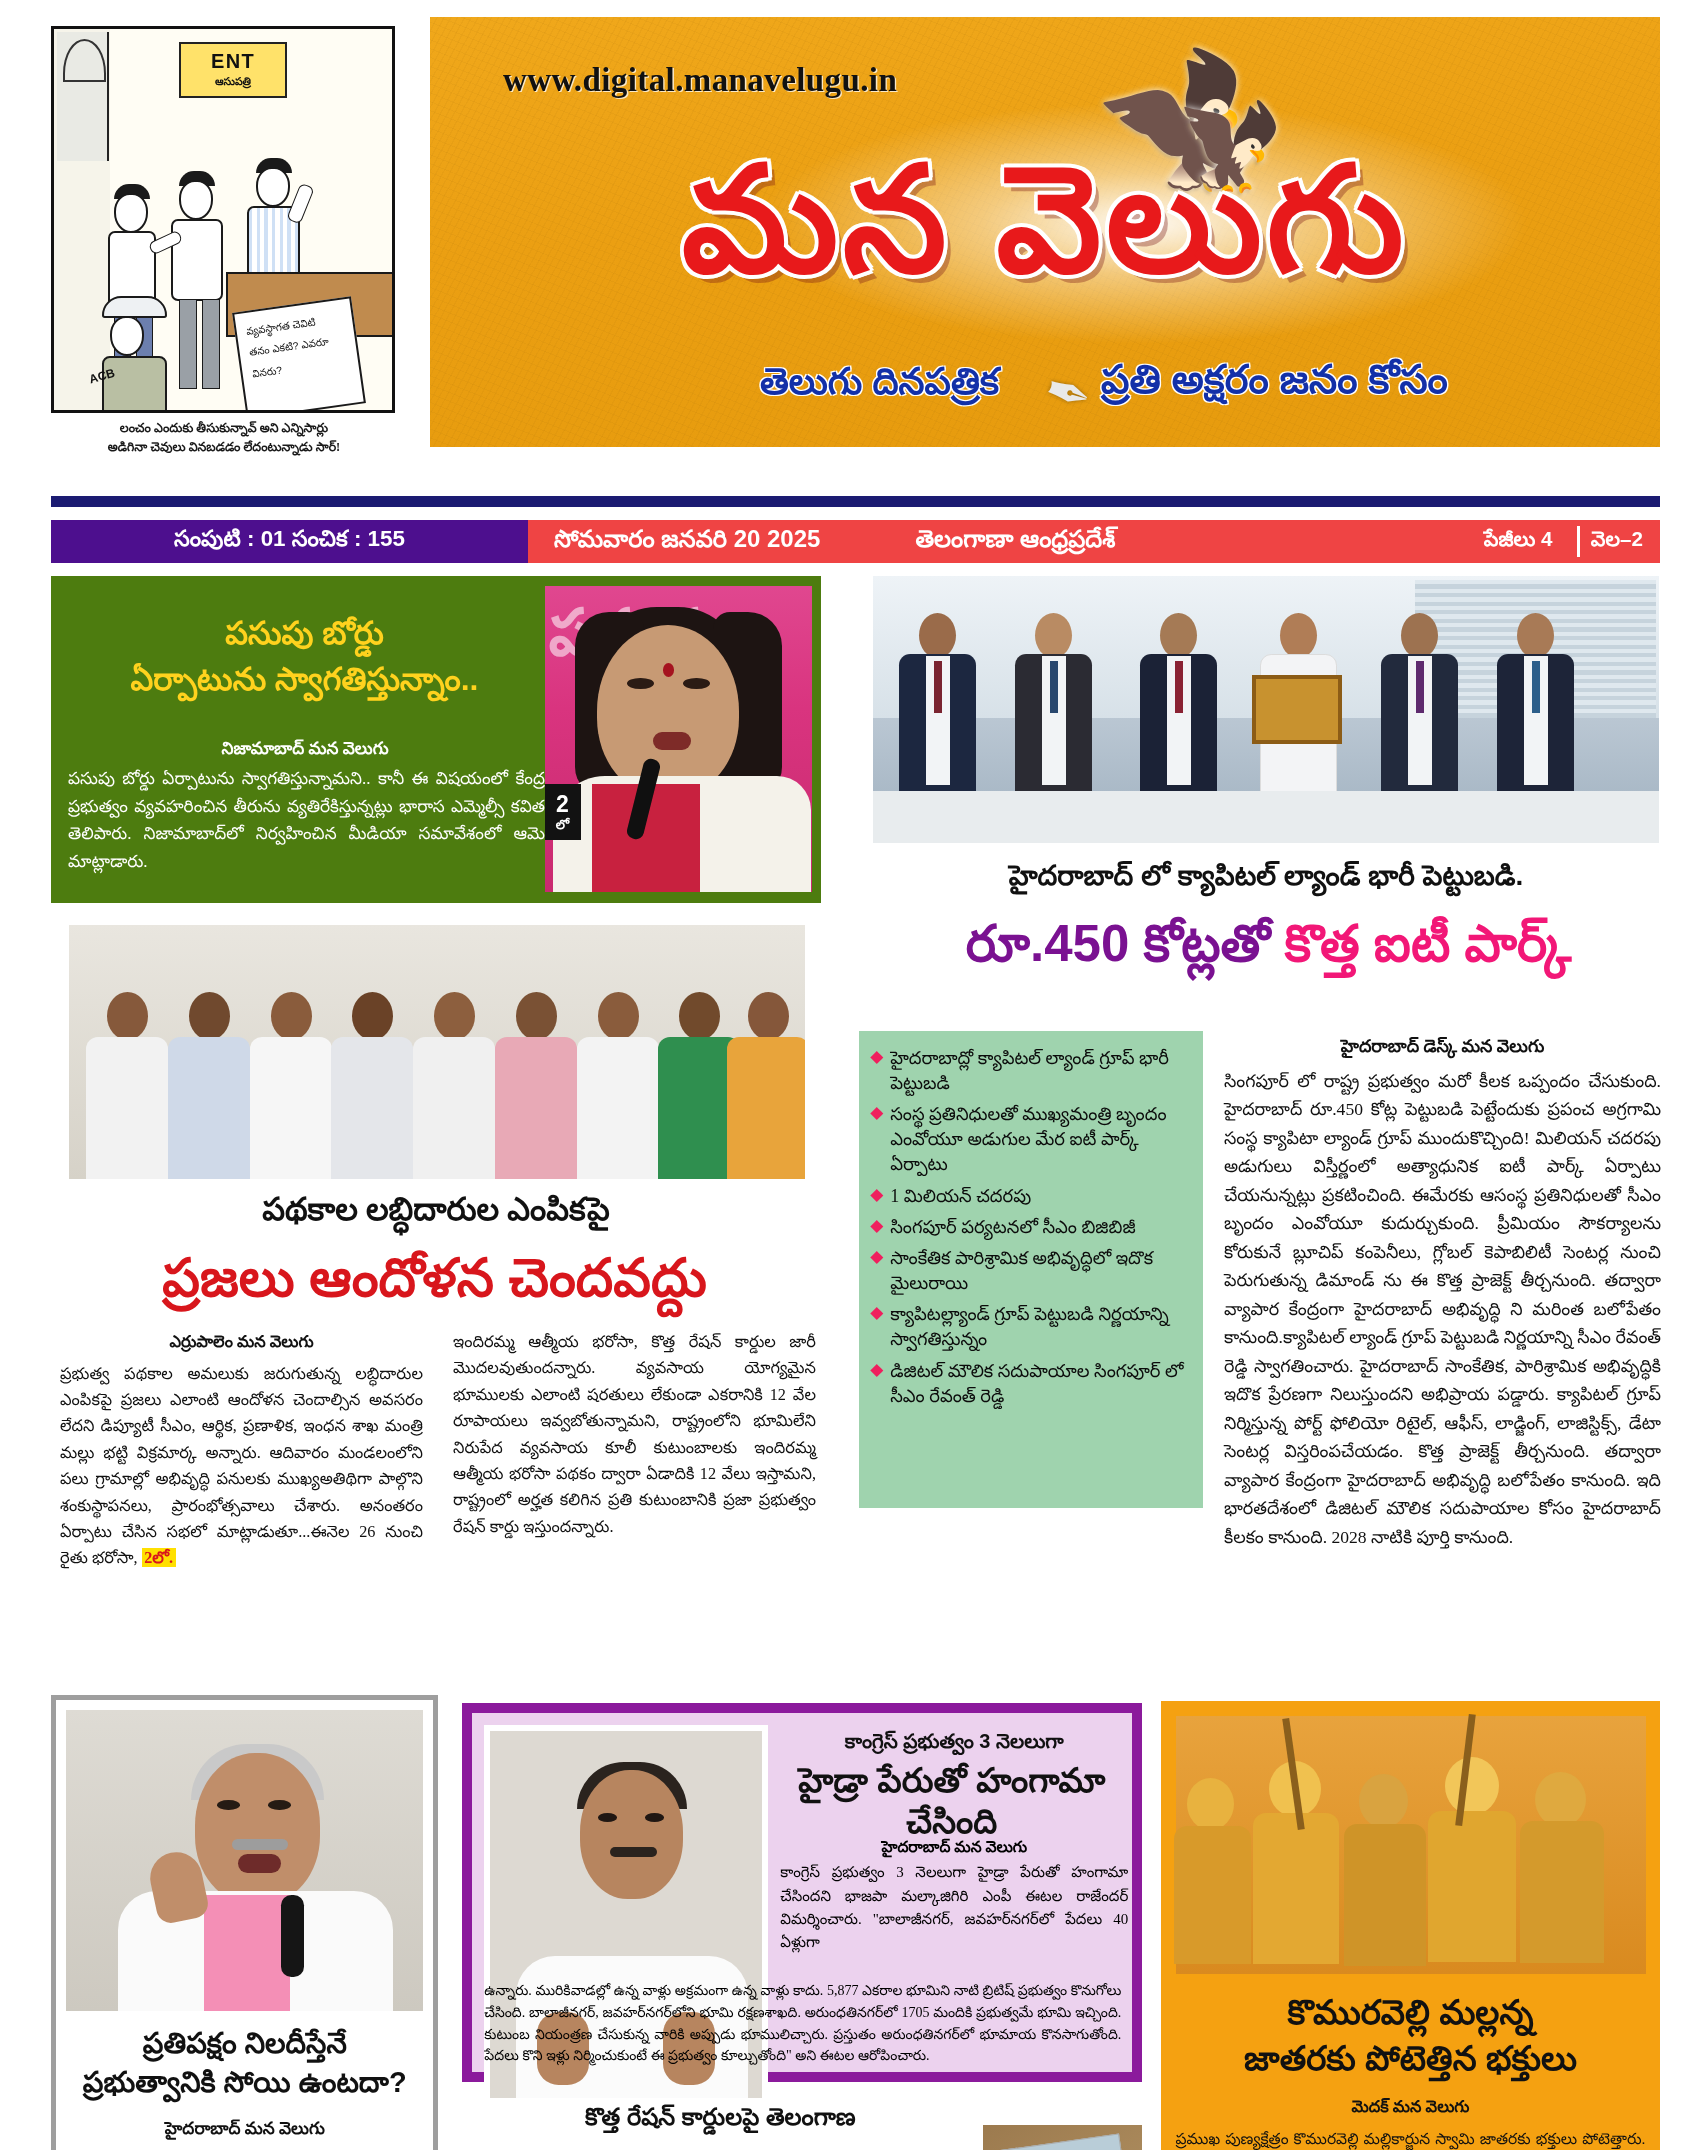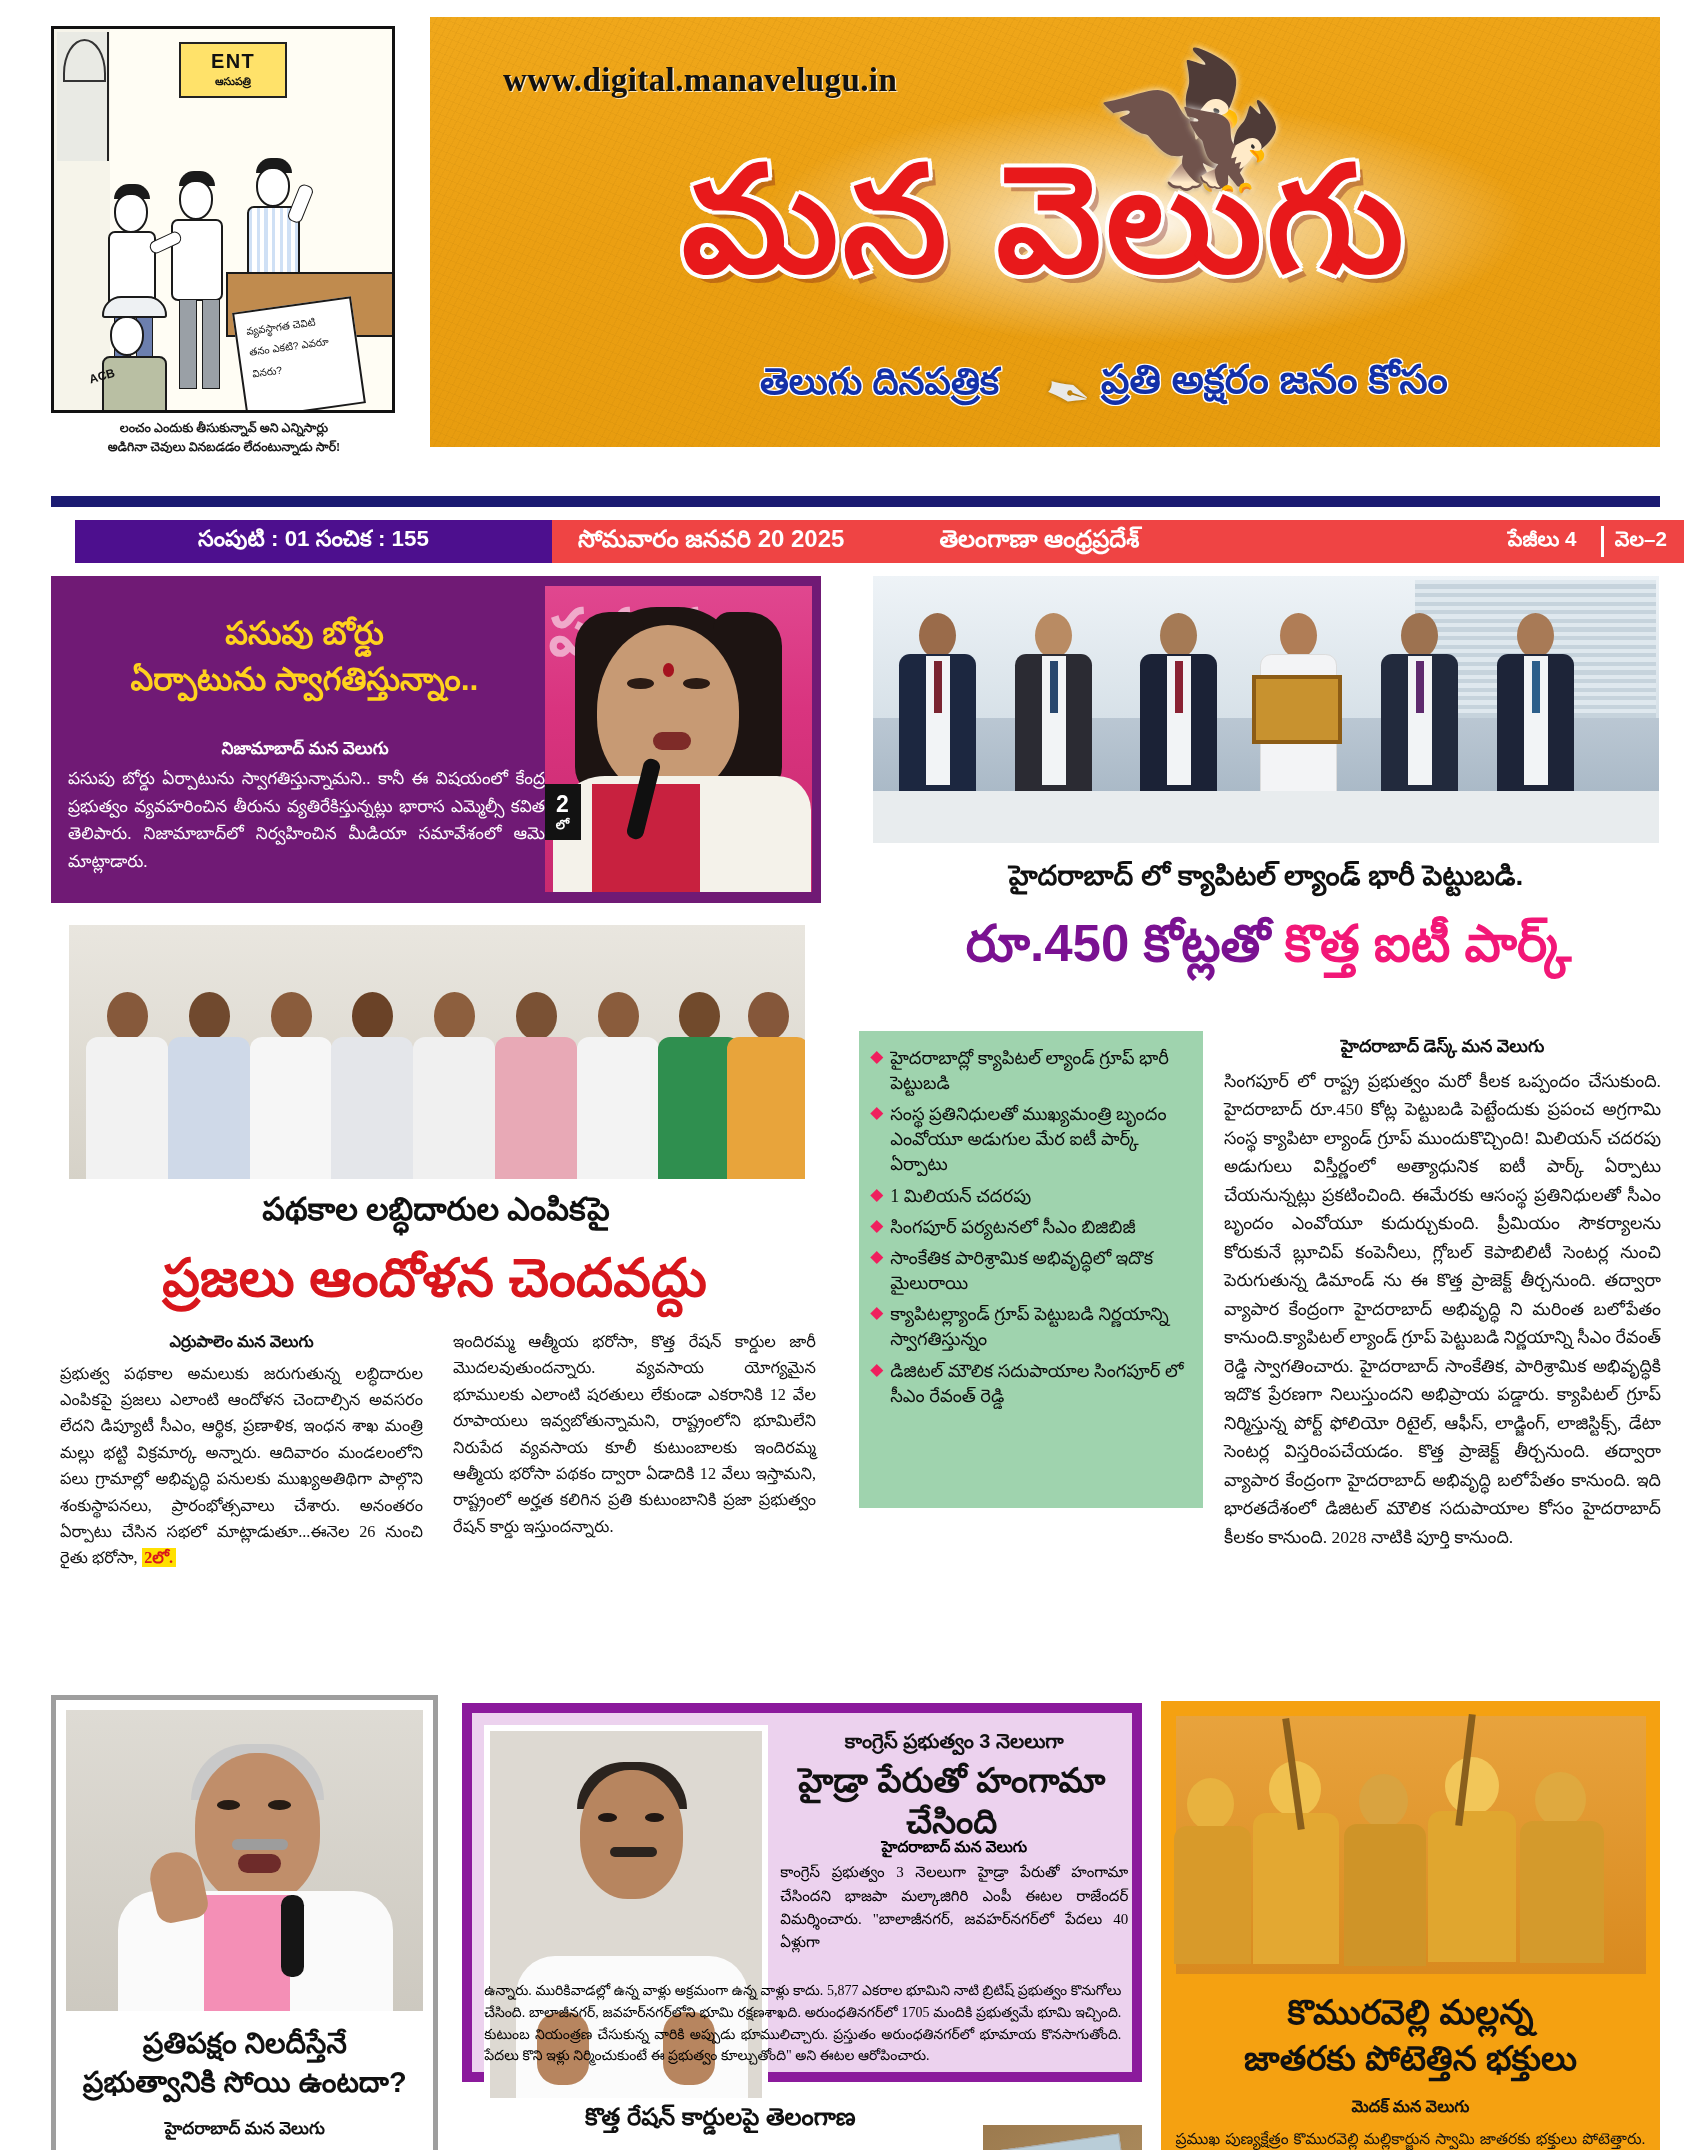--- a/index.html
+++ b/index.html
@@ -87,38 +87,38 @@
   .logo-sub-right {
     position:absolute; left:671px; top:340px;
     font-family:"Liberation Sans",sans-serif; font-weight:700; font-size:40px; color:#1330a8;
     text-shadow:-1.3px -1.3px 0 #fff,1.3px -1.3px 0 #fff,-1.3px 1.3px 0 #fff,1.3px 1.3px 0 #fff;
   }
   .pen-icon{ position:absolute; left:615px; top:344px; font-size:56px; color:#e9e9e9;
              text-shadow:0 0 4.3px rgba(0,0,0,.35); transform:rotate(18deg);}
 
   
   .rule-navy { position:absolute; left:51px; top:496px; width:1609px; height:11.2px; background:#1b1b72; }
-  .datebar { position:absolute; left:51px; top:520px; width:1609px; height:43px; display:flex;margin-left:24px; }
+  .datebar { position:absolute; left:51px; top:520px; width:1609px; height:43px; display:flex; }
   .db-vol {
     width:477px; background:#4d0f8e; color:#fff;
     display:flex; align-items:center; justify-content:center;
     font-family:"Liberation Sans",sans-serif; font-weight:700; font-size:22.4px;
   }
   .db-rest { flex:1; background:#ef4444; display:flex; align-items:center; color:#fff;
              font-family:"Liberation Sans",sans-serif; font-weight:700; font-size:24px; }
   .db-date { margin-left:26px; }
   .db-region { margin-left:95px; }
   .db-pages { margin-left:auto; margin-right:13px; font-size:20.6px; }
   .db-div { width:3px; height:31px; background:#fff; margin:0 11.2px; }
   .db-price { font-size:20.6px; margin-right:17px; }
 
   
   .kavitha {
     position:absolute; left:51px; top:576px; width:770px; height:327px;
-    background:#701a75; overflow:hidden;
+    background:#4d7c0f; overflow:hidden;
   }
   .kav-head {
     position:absolute; left:17px; top:34px; width:473px;
     color:#ffd21e; font-family:"Liberation Sans",sans-serif; font-weight:700;
     font-size:32px; line-height:1.45; text-align:center;
   }
   .kav-byline { position:absolute; left:26px; top:163px; width:456px; text-align:center;
                 color:#fff; font-size:17px; font-weight:600;}
   .kav-body { position:absolute; left:17px; top:189px; width:477px; color:#fff;
               font-size:17px; line-height:1.62; text-align:justify; }

